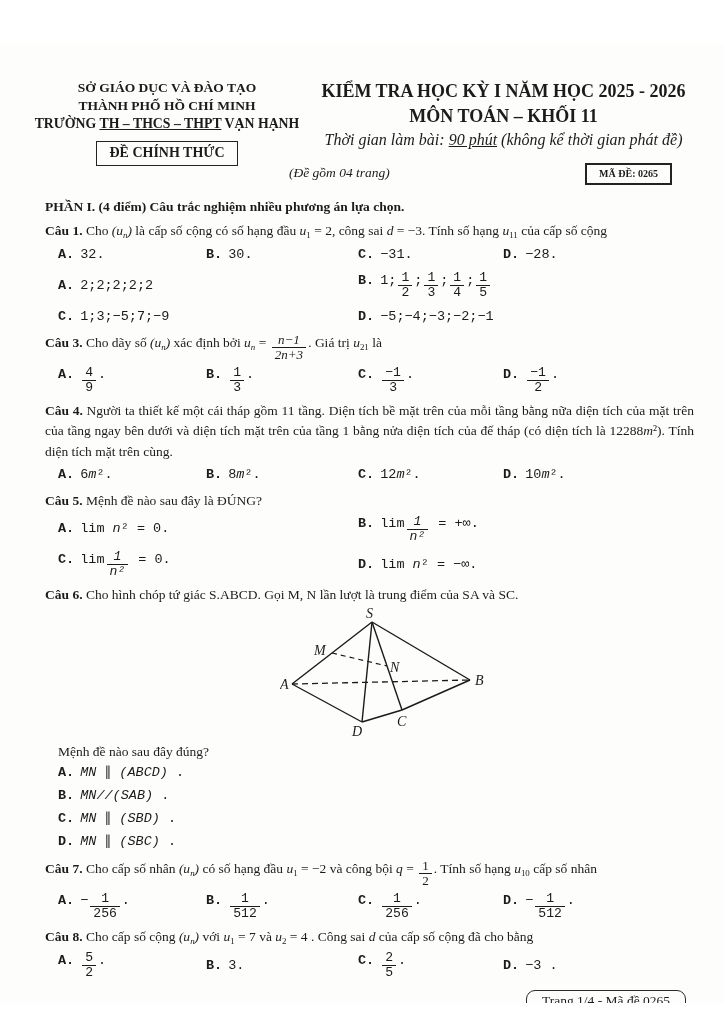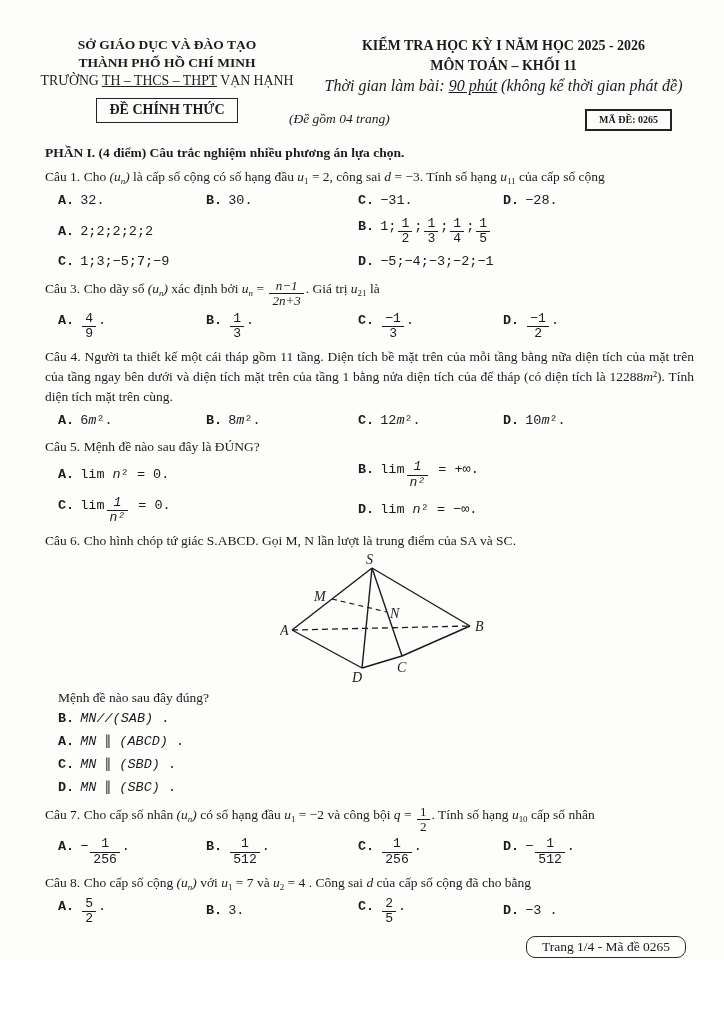--- a/index.html
+++ b/index.html
@@ -6,38 +6,39 @@
   .page{
     position:relative;
     width:724px;height:960px;
     background:#fdfdfc;
     color:#1b1b1b;
     font-family:"Liberation Serif","DejaVu Serif",serif;
     font-size:13.5px;
     box-sizing:border-box;
     padding:36px 30px 14px 45px;
     overflow:hidden;
+    margin-top:43px;
   }
-  .bold{font-weight:normal;}
+  .bold{font-weight:bold;}
   .mit{font-style:italic;}
   .unl{text-decoration:underline;}
   .subs{font-size:0.66em;vertical-align:-0.3em;}
   .frac{display:inline-block;text-align:center;vertical-align:-0.95em;line-height:1.08;margin:0 2px;font-size:0.97em;}
   .frac .num{display:block;padding:0 3px;border-bottom:1px solid #1b1b1b;}
   .frac .den{display:block;padding:0 3px;}
   .frac.mit{font-style:italic;}
 
   
   .header{display:flex;margin-left:-12px;}
   .h-left{width:268px;text-align:center;font-weight:bold;line-height:1.35;}
   .h-left .ln3{font-size:13.8px;}
   .box{display:inline-block;border:1.6px solid #232323;padding:2px 12px;font-weight:bold;background:#fdfdfc;}
   .official-box{margin-top:7px;font-size:14px;}
   .h-right{flex:1;margin-left:12px;text-align:center;line-height:1.4;}
-  .hr1,.hr2{font-weight:bold;font-size:14px;}
+  .hr1,.hr2{font-weight:bold;font-size:18px;}
   .hr3{font-size:16px;}
   .hr4{display:flex;justify-content:space-between;align-items:center;margin-top:11px;text-align:right;}
   .pages-note{font-style:italic;margin-left:-24px;}
   .code-box{border-width:2px;margin-right:22px;font-size:10px;}
 
   .student-line{margin:16px 0 0 43px;font-size:13.5px;}
   .student-line .dots{letter-spacing:0.5px;}
 
   .section-title{margin-top:14px;font-weight:bold;}
 
@@ -153,22 +154,22 @@
         <text x="0" y="81">A</text>
         <text x="195" y="77">B</text>
         <text x="117" y="118">C</text>
         <text x="72" y="128">D</text>
         <text x="34" y="47">M</text>
         <text x="110" y="64">N</text>
       </svg>
     </div>
     <div class="sub-stem"><span>Mệnh đề nào sau đây đúng?</span></div>
     <div class="opts stack">
+      <div class="opt"><b class="olab">A.</b><span><span class="mit">MN</span><span> ∥ </span><span class="mit">(ABCD)</span><span> .</span></span></div>
       <div class="opt"><b class="olab">B.</b><span><span class="mit">MN</span><span class="mit">//</span><span class="mit">(SAB)</span><span> .</span></span></div>
-      <div class="opt"><b class="olab">A.</b><span><span class="mit">MN</span><span> ∥ </span><span class="mit">(ABCD)</span><span> .</span></span></div>
       <div class="opt"><b class="olab">C.</b><span><span class="mit">MN</span><span> ∥ </span><span class="mit">(SBD)</span><span> .</span></span></div>
       <div class="opt"><b class="olab">D.</b><span><span class="mit">MN</span><span> ∥ </span><span class="mit">(SBC)</span><span> .</span></span></div>
     </div>
   </div>
 
   <div class="q">
     <div class="stem"><span class="bold">Câu 7. </span><span>Cho cấp số nhân </span><span class="mit">(u</span><span class="mit subs">n</span><span class="mit">)</span><span> có số hạng đầu </span><span class="mit">u</span><span class="subs">1</span><span> = −2  và công bội </span><span class="mit">q</span><span> = </span><span class="frac"><span class="num">1</span><span class="den">2</span></span><span>. Tính số hạng </span><span class="mit">u</span><span class="subs">10</span><span> cấp số nhân</span></div>
     <div class="opts c4">
       <span class="opt"><b class="olab">A.</b><span><span>−</span><span class="frac"><span class="num">1</span><span class="den">256</span></span><span>.</span></span></span>
       <span class="opt"><b class="olab">B.</b><span><span class="frac"><span class="num">1</span><span class="den">512</span></span><span>.</span></span></span>

